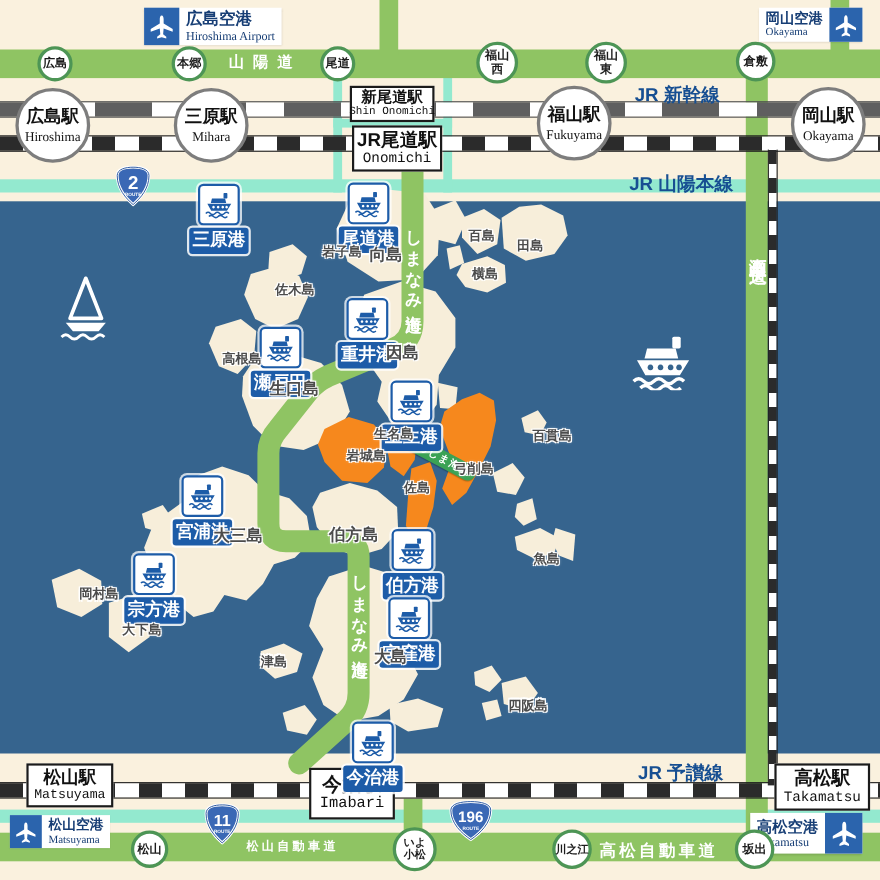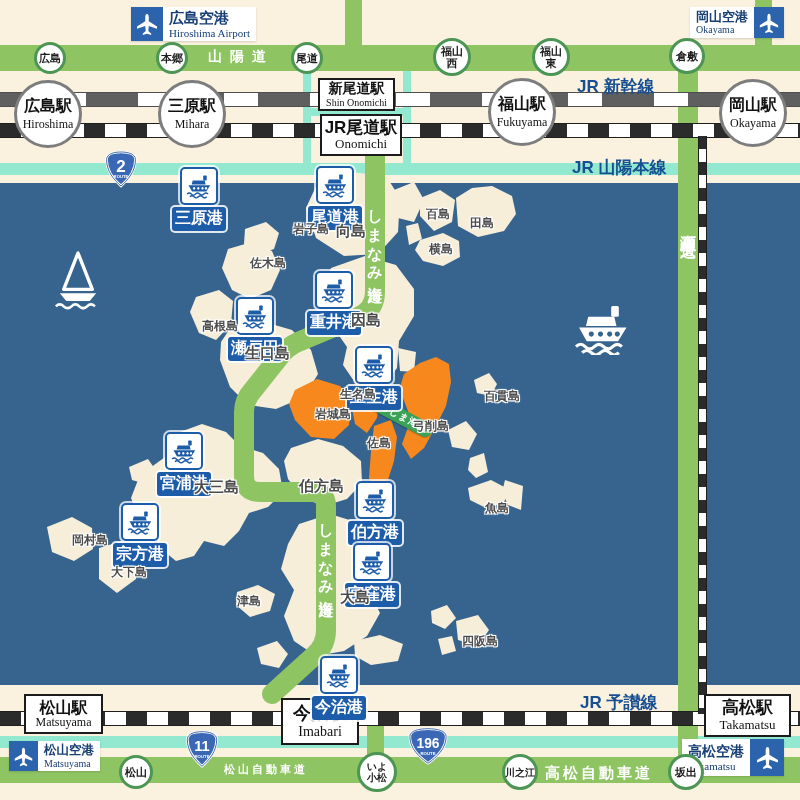--- a/index.html
+++ b/index.html
@@ -28,21 +28,21 @@
   .ic{background:#fff;border:3px solid #4D9555;border-radius:50%;display:flex;
       align-items:center;justify-content:center;text-align:center;color:#1c1c1c;
       font-weight:bold;font-size:11px;line-height:1.1;white-space:pre-line;}
   .st-circle{background:#fff;border:3px solid #7d7d7d;border-radius:50%;display:flex;
       flex-direction:column;align-items:center;justify-content:center;width:68px;height:68px;}
   .st-circle .jp{font-size:16px;font-weight:bold;color:#111;white-space:nowrap;}
   .st-circle .en{font-size:12px;color:#111;font-family:"Liberation Serif",serif;white-space:nowrap;}
   .st-box{background:#fff;border:2.5px solid #1b1b1b;display:flex;flex-direction:column;
       align-items:center;justify-content:center;}
   .st-box .jp{font-weight:bold;color:#111;white-space:nowrap;line-height:1.1;}
-  .st-box .en{color:#111;font-family:Liberation Serif, serif;white-space:nowrap;line-height:1.1;}
+  .st-box .en{color:#111;font-family:Liberation Mono, monospace;white-space:nowrap;line-height:1.1;}
   
   .airport{background:#fff;display:flex;align-items:stretch;box-shadow:0 1px 2px rgba(0,0,0,.15);}
   .airport .sq{background:#2B64AD;display:flex;align-items:center;justify-content:center;flex:0 0 auto;}
   .airport .txt{display:flex;flex-direction:column;justify-content:center;padding:0 6px;}
   .airport .jp{color:#173E75;font-weight:bold;white-space:nowrap;line-height:1.15;}
   .airport .en{color:#173E75;font-family:"Liberation Serif",serif;white-space:nowrap;line-height:1.1;}
   
   .port{display:flex;flex-direction:column;align-items:center;width:44px;}
   .port-box{width:34px;height:34px;background:#fff;border:2px solid #1D5CA8;border-radius:5px;
       box-shadow:0 0 0 2px rgba(255,255,255,.75);display:flex;align-items:center;

